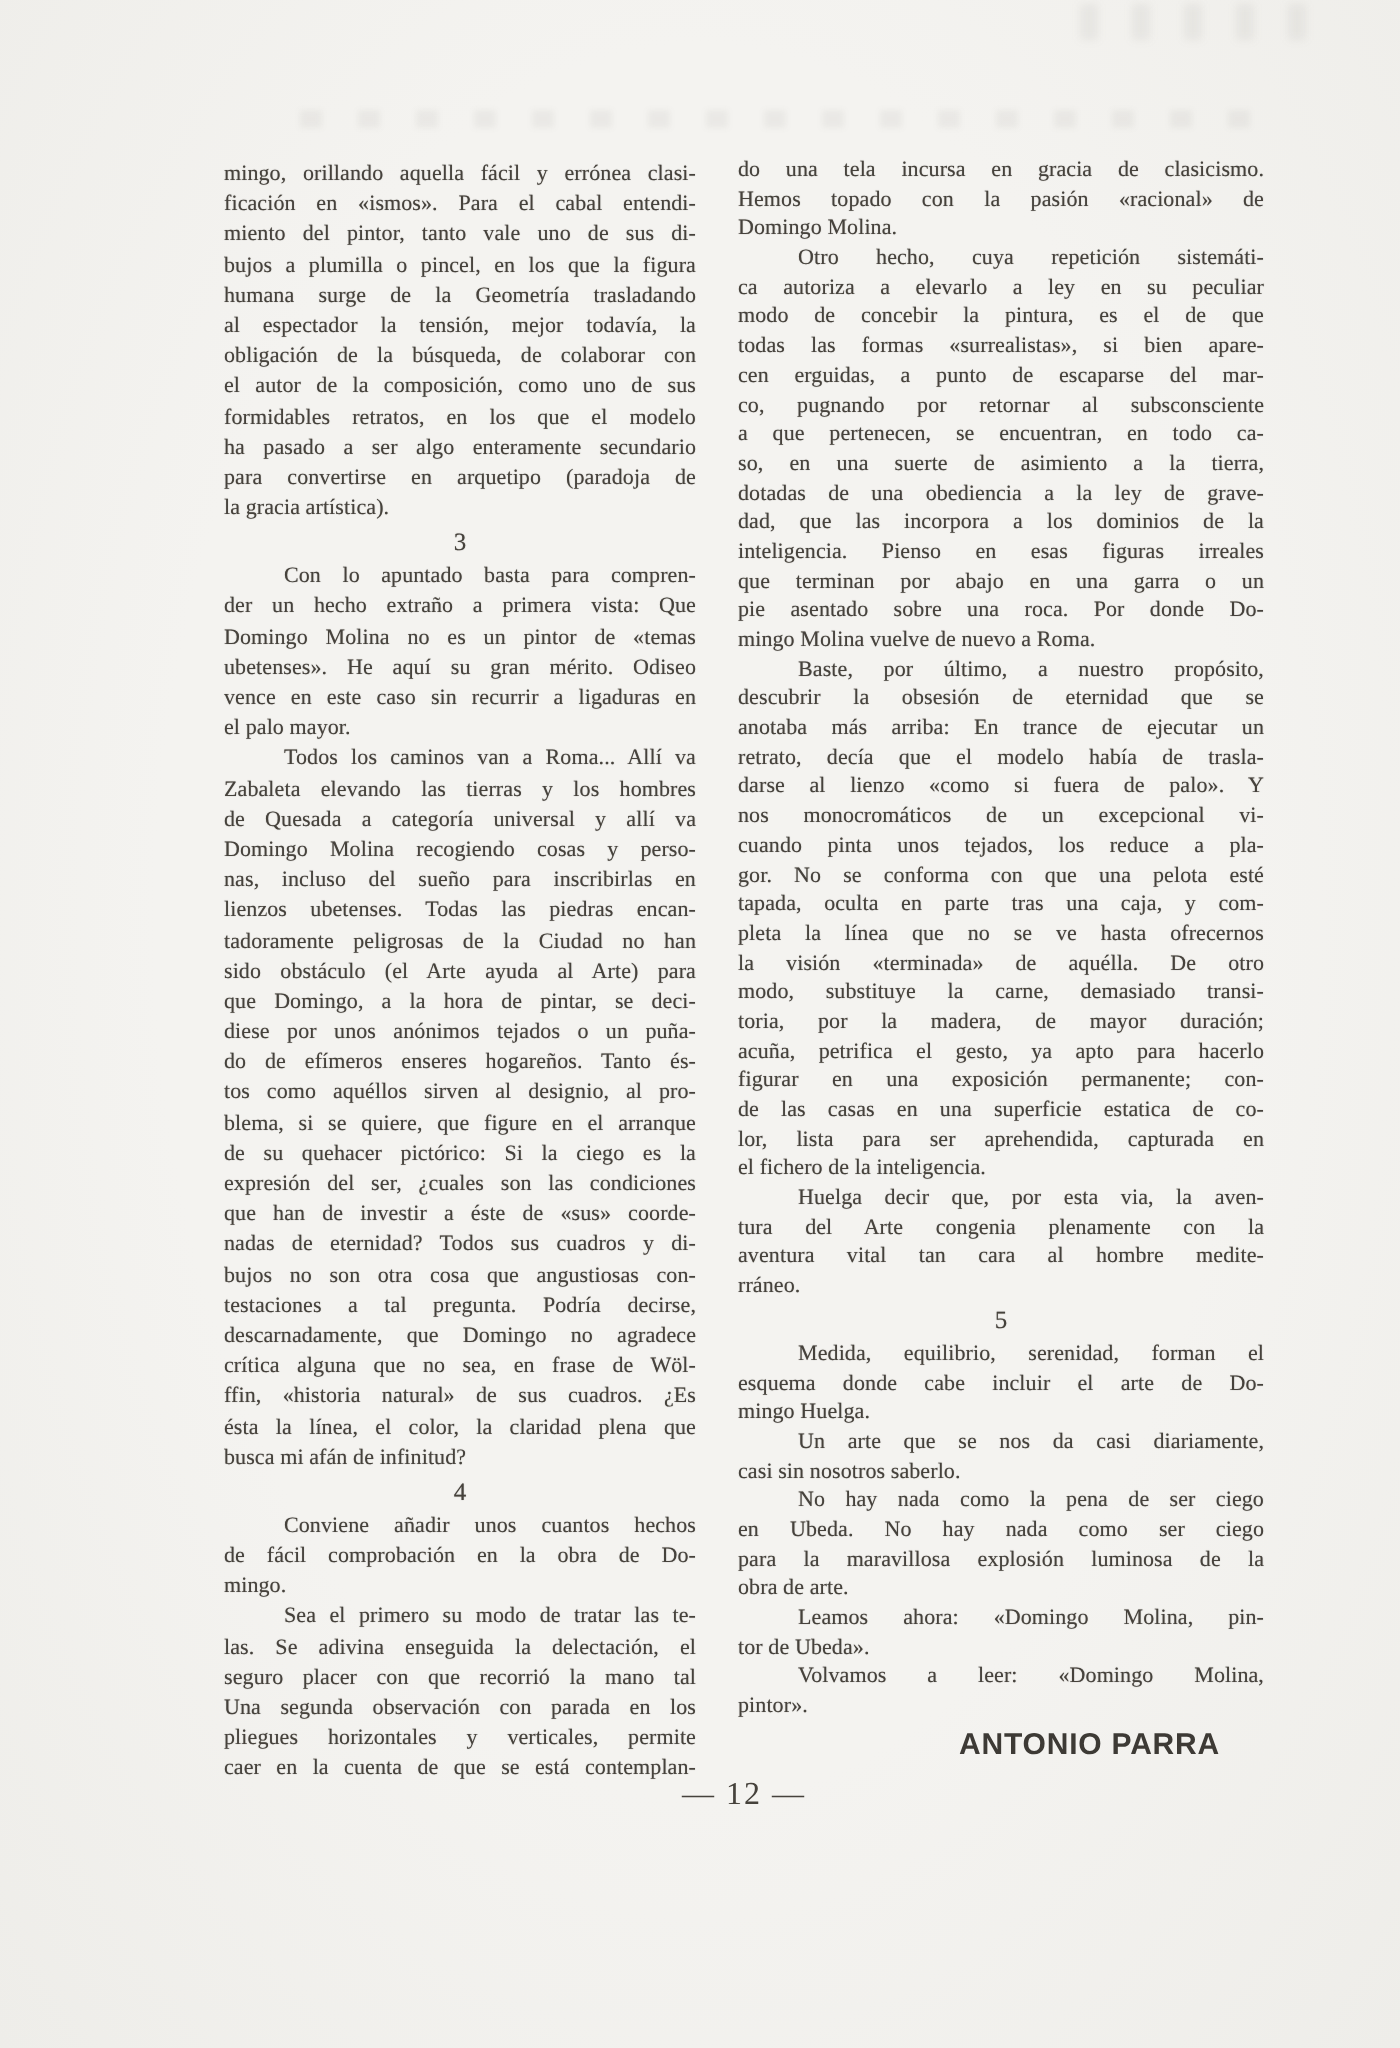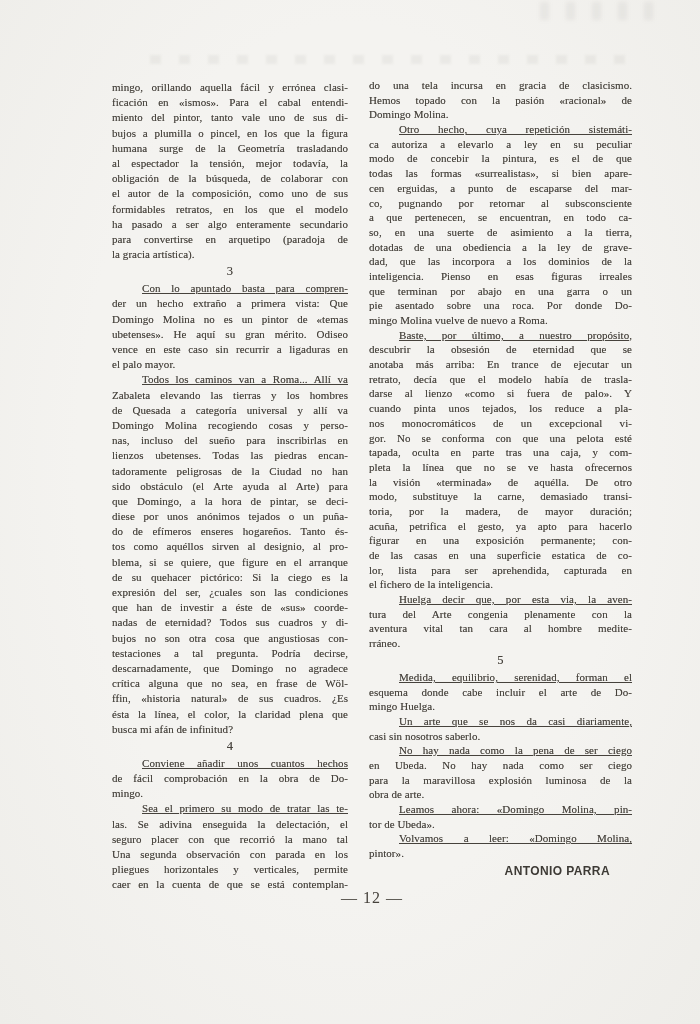--- a/index.html
+++ b/index.html
@@ -24,33 +24,33 @@
     letter-spacing: 0.05px;
     text-align: justify;
     text-align-last: justify;
     white-space: normal;
     overflow: visible;
     text-shadow: 0 0 0.5px rgba(70,66,60,0.55);
   }
   .lc { height: 15.2px; line-height: 15.2px; }
   .rc { height: 14.7px; line-height: 14.7px; }
   .t-e { text-align: left; text-align-last: left; }
-  .t-i { padding-left: 30px; box-sizing: border-box; text-decoration: underline; }
+  .t-i { padding-left: 30px; box-sizing: border-box; }
   .t-h {
     text-align: center; text-align-last: center;
     font-size: 12.5px;
     height: 19px !important; line-height: 19px !important;
   }
   .signature {
     margin-top: 3px;
     padding-right: 22px;
     text-align: right;
     font-family: "Liberation Sans", sans-serif;
     font-weight: bold;
-    font-size: 12px;
+    font-size: 15px;
     letter-spacing: 0.4px;
     color: #3d3a35;
   }
   .page-number {
     position: absolute;
     top: 889px;
     left: 340px;
     width: 64px;
     text-align: center;
     font-size: 16px;
@@ -161,22 +161,22 @@
       <div class="ln rc t-l">dad, que las incorpora a los dominios de la</div>
       <div class="ln rc t-l">inteligencia. Pienso en esas figuras irreales</div>
       <div class="ln rc t-l">que terminan por abajo en una garra o un</div>
       <div class="ln rc t-l">pie asentado sobre una roca. Por donde Do-</div>
       <div class="ln rc t-e">mingo Molina vuelve de nuevo a Roma.</div>
       <div class="ln rc t-i">Baste, por último, a nuestro propósito,</div>
       <div class="ln rc t-l">descubrir la obsesión de eternidad que se</div>
       <div class="ln rc t-l">anotaba más arriba: En trance de ejecutar un</div>
       <div class="ln rc t-l">retrato, decía que el modelo había de trasla-</div>
       <div class="ln rc t-l">darse al lienzo «como si fuera de palo». Y</div>
+      <div class="ln rc t-l">nos monocromáticos de un excepcional vi-</div>
       <div class="ln rc t-l">cuando pinta unos tejados, los reduce a pla-</div>
-      <div class="ln rc t-l">nos monocromáticos de un excepcional vi-</div>
       <div class="ln rc t-l">gor. No se conforma con que una pelota esté</div>
       <div class="ln rc t-l">tapada, oculta en parte tras una caja, y com-</div>
       <div class="ln rc t-l">pleta la línea que no se ve hasta ofrecernos</div>
       <div class="ln rc t-l">la visión «terminada» de aquélla. De otro</div>
       <div class="ln rc t-l">modo, substituye la carne, demasiado transi-</div>
       <div class="ln rc t-l">toria, por la madera, de mayor duración;</div>
       <div class="ln rc t-l">acuña, petrifica el gesto, ya apto para hacerlo</div>
       <div class="ln rc t-l">figurar en una exposición permanente; con-</div>
       <div class="ln rc t-l">de las casas en una superficie estatica de co-</div>
       <div class="ln rc t-l">lor, lista para ser aprehendida, capturada en</div>

